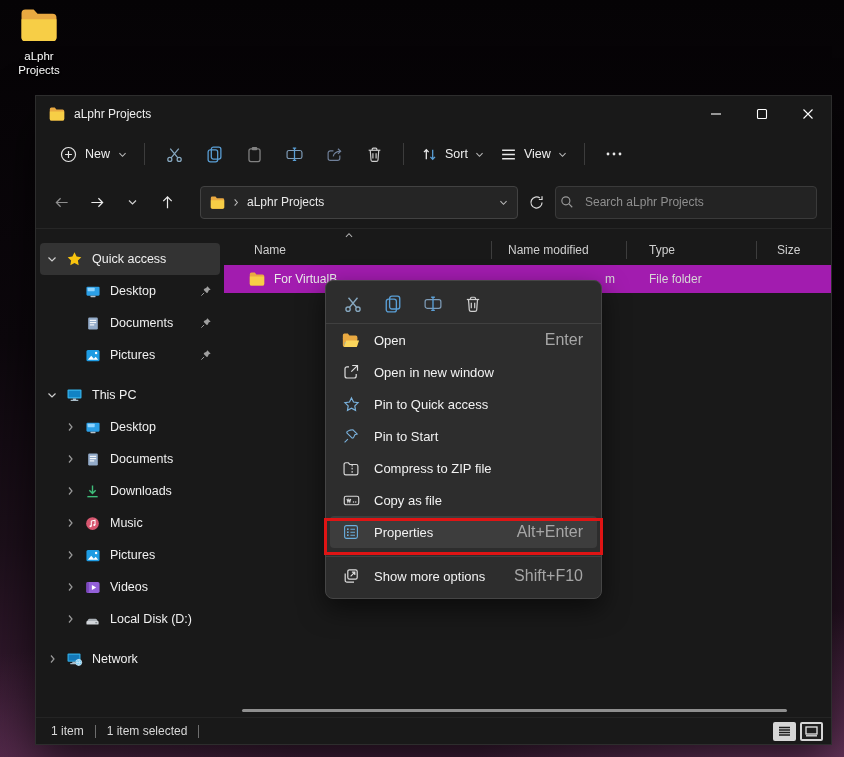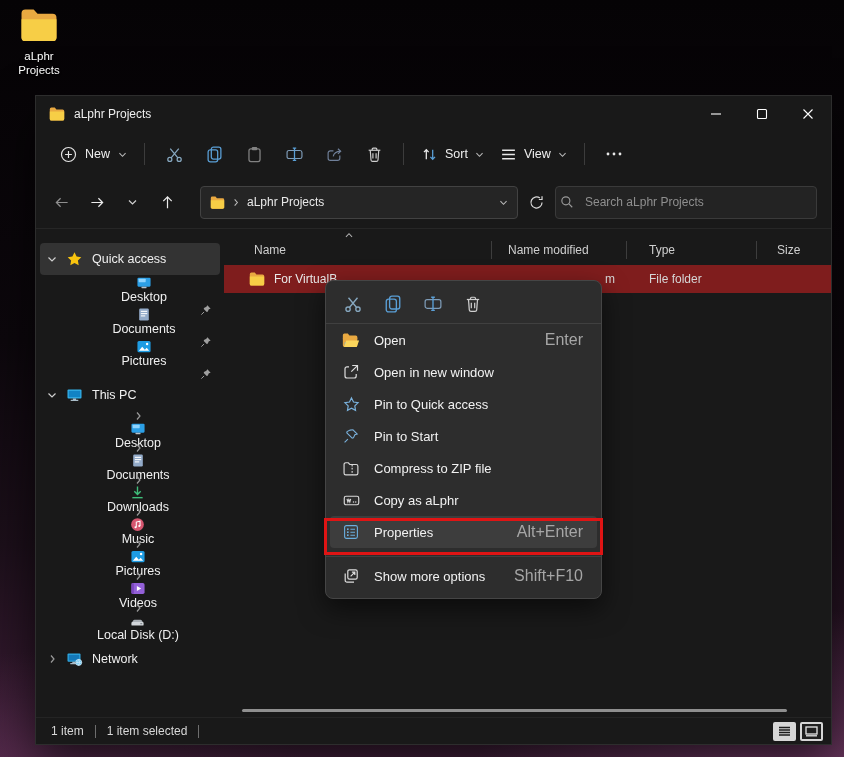--- a/index.html
+++ b/index.html
@@ -44,34 +44,34 @@
         font-family:"Liberation Sans",sans-serif;width:100%;}
   .searchbox input::placeholder{color:#8f8f8f;}
   
   .wbody{flex:1;display:flex;min-height:0;border-top:1px solid #262626;}
   .sidebar{width:188px;flex:0 0 auto;padding-top:14px;font-size:12.5px;}
   .srow{height:32px;display:flex;align-items:center;margin:0 4px;padding:0 8px 0 6px;border-radius:4px;color:#f0f0f0;}
   .srow.sel{background:#333333;}
   .srow .chev{width:12px;display:flex;justify-content:center;flex:0 0 auto;}
   .srow .sic{width:17px;display:flex;justify-content:center;flex:0 0 auto;margin:0 9px 0 8px;}
   .srow .pin{margin-left:auto;display:flex;}
-  .child{padding-left:24px;flex-direction:column;}
+  .child{padding-left:24px;}
   .child.nochev{padding-left:36px;}
   .gap{height:8px;}
   
   .content{flex:1;position:relative;min-width:0;}
   .hdr{display:flex;height:26px;align-items:center;margin-top:8px;font-size:12px;color:#cfcfcf;}
   .hcol{position:relative;height:100%;display:flex;align-items:center;}
   .hcol.c1{width:268px;padding-left:30px;align-items:center;}
   .hcol.c2{width:135px;padding-left:16px;}
   .hcol.c3{width:130px;padding-left:22px;}
   .hcol.c4{flex:1;padding-left:20px;}
   .hcol.sep::after{content:"";position:absolute;right:0;top:4px;bottom:4px;width:1px;background:#3d3d3d;}
   .sort-caret{position:absolute;left:120px;top:-5px;}
-  .frow{display:flex;height:28px;align-items:center;background:#7f1d1d;font-size:12px;color:#eaeaea;margin-top:2px;}
+  .frow{display:flex;height:28px;align-items:center;background:#a21caf;font-size:12px;color:#eaeaea;margin-top:2px;}
   .fcol{height:100%;display:flex;align-items:center;}
   .fcol.c1{width:268px;padding-left:25px;gap:9px;overflow:hidden;white-space:nowrap;}
   .fcol.c2{width:135px;padding-left:113px;color:#d6d6d6;}
   .fcol.c3{width:130px;padding-left:22px;color:#d6d6d6;}
   .fcol.c4{flex:1;}
   .hscroll{position:absolute;left:18px;width:545px;bottom:5px;height:3px;background:#8f8f8f;border-radius:2px;}
   
   .statusbar{height:27px;flex:0 0 auto;display:flex;align-items:center;padding:0 8px 0 15px;
         font-size:12px;color:#d8d8d8;border-top:1px solid #242424;}
   .sdiv{width:1px;height:13px;background:#6e6e6e;margin:0 11px;}
@@ -675,21 +675,21 @@
       </div>
       <div class="mi">
         <span class="mi-ic">
             <svg width="17" height="17" viewBox="0 0 16 16" fill="none" stroke="#d8d8d8" stroke-width="1.1">
               <rect x="1.2" y="4" width="13.6" height="8" rx="1.6"></rect>
               <path d="M3.8 6.4l.8 3 .9-2.2.9 2.2.8-3"></path>
               <circle cx="9.9" cy="9.4" r="0.7" fill="#d8d8d8" stroke="none"></circle>
               <circle cx="12" cy="9.4" r="0.7" fill="#d8d8d8" stroke="none"></circle>
             </svg>
           </span>
-        <span class="mi-label">Copy as aLphr</span>
+        <span class="mi-label">Copy as file</span>
         <span class="mi-short"></span>
       </div>
       <div class="mi hl">
         <span class="mi-ic">
             <svg width="16" height="16" viewBox="0 0 16 16" fill="none" stroke="#6aaede" stroke-width="1.1">
               <rect x="1.6" y="1.6" width="12.8" height="12.8" rx="1.8"></rect>
               <rect x="4" y="4.4" width="1.6" height="1.6" fill="#6aaede" stroke="none"></rect>
               <rect x="4" y="7.4" width="1.6" height="1.6" fill="#6aaede" stroke="none"></rect>
               <rect x="4" y="10.4" width="1.6" height="1.6" fill="#6aaede" stroke="none"></rect>
               <path d="M7.4 5.2h4.6M7.4 8.2h4.6M7.4 11.2h4.6"></path>

